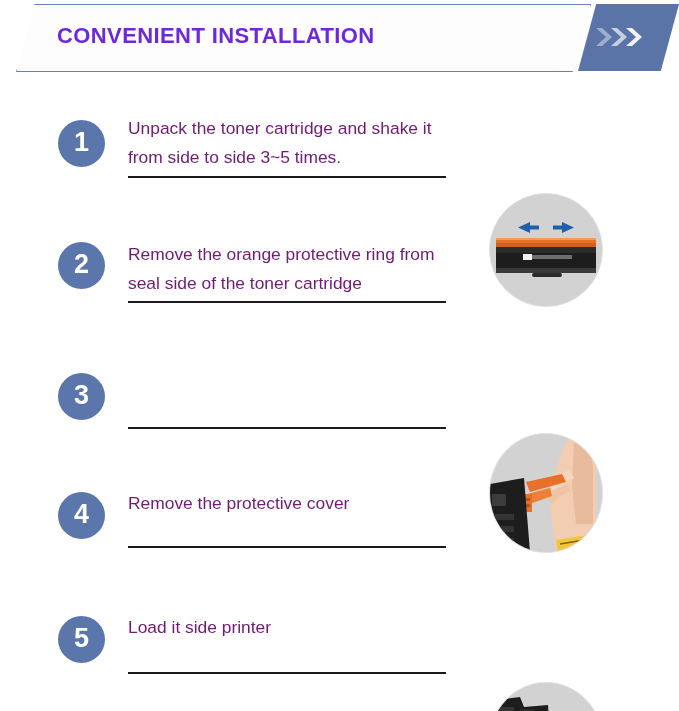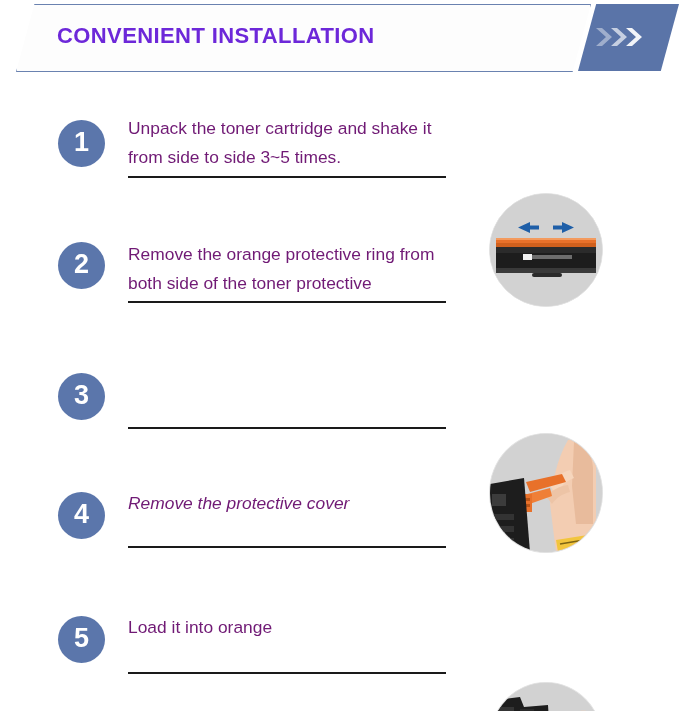--- a/index.html
+++ b/index.html
@@ -107,21 +107,21 @@
     position: absolute;
     left: 128px;
     width: 340px;
     font-size: 17.4px;
     line-height: 29px;
     color: #701a75;
   }
   .step-1 .step-text { top: 114px; }
   .step-2 .step-text { top: 24px; }
   .step-3 .step-text { top: 30px; }
-  .step-4 .step-text { top: 28px; font-style: italic; }
+  .step-4 .step-text { top: 28px; }
   .step-5 .step-text { top: 27px; }
 
   .step-1 .step-text { top: 18px; }
 
   .rule {
     position: absolute;
     left: 128px;
     width: 318px;
     height: 0;
     border-top: 2.1px solid #1a1a1a;
@@ -185,21 +185,21 @@
       <rect x="38" y="61" width="44" height="4" fill="#6d6d6d"></rect>
       <rect x="33" y="60" width="9" height="6" fill="#f1f1f1"></rect>
       <rect x="42" y="79" width="30" height="4" rx="2" fill="#2a2a2a"></rect>
       <rect x="6" y="44" width="100" height="2" fill="#f39a5e"></rect>
     </svg>
   </div>
 </div>
 
 <div class="step step-2">
   <div class="badge">2</div>
-  <div class="step-text">Remove the orange protective ring from both side of the toner protective</div>
+  <div class="step-text">Remove the orange protective ring from seal side of the toner cartridge</div>
   <div class="rule"></div>
   <div class="photo photo-2">
     <svg viewBox="0 0 112 118" xmlns="http://www.w3.org/2000/svg" aria-hidden="true">
       <rect width="112" height="118" fill="#d2d2d2"></rect>
 
       <path d="M78 6 C92 4 104 14 106 30 L106 118 L66 118 L60 70 C62 52 66 26 78 6 Z" fill="#f3cdb2"></path>
       <path d="M84 8 C95 10 102 20 103 34 L103 90 L86 90 L82 52 Z" fill="#e8bb9c"></path>
 
       <path d="M60 52 C64 44 72 38 80 36 L84 44 C76 47 70 53 66 60 Z" fill="#f6d6bd"></path>
       <path d="M56 62 C62 56 70 52 78 51 L80 58 C72 60 66 64 62 70 Z" fill="#edc4a6"></path>
@@ -250,16 +250,16 @@
 
 <div class="step step-4">
   <div class="badge">4</div>
   <div class="step-text">Remove the protective cover</div>
   <div class="rule"></div>
 
 </div>
 
 <div class="step step-5">
   <div class="badge">5</div>
-  <div class="step-text">Load it into orange</div>
+  <div class="step-text">Load it side printer</div>
   <div class="rule"></div>
 
 </div>
 
 </body></html>

